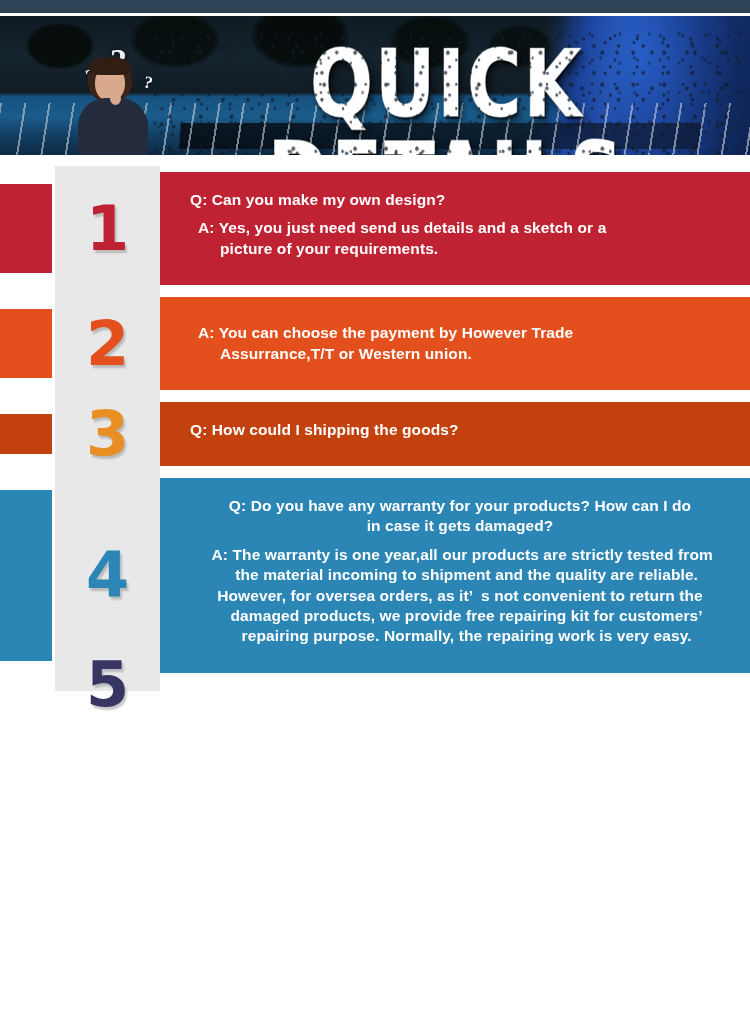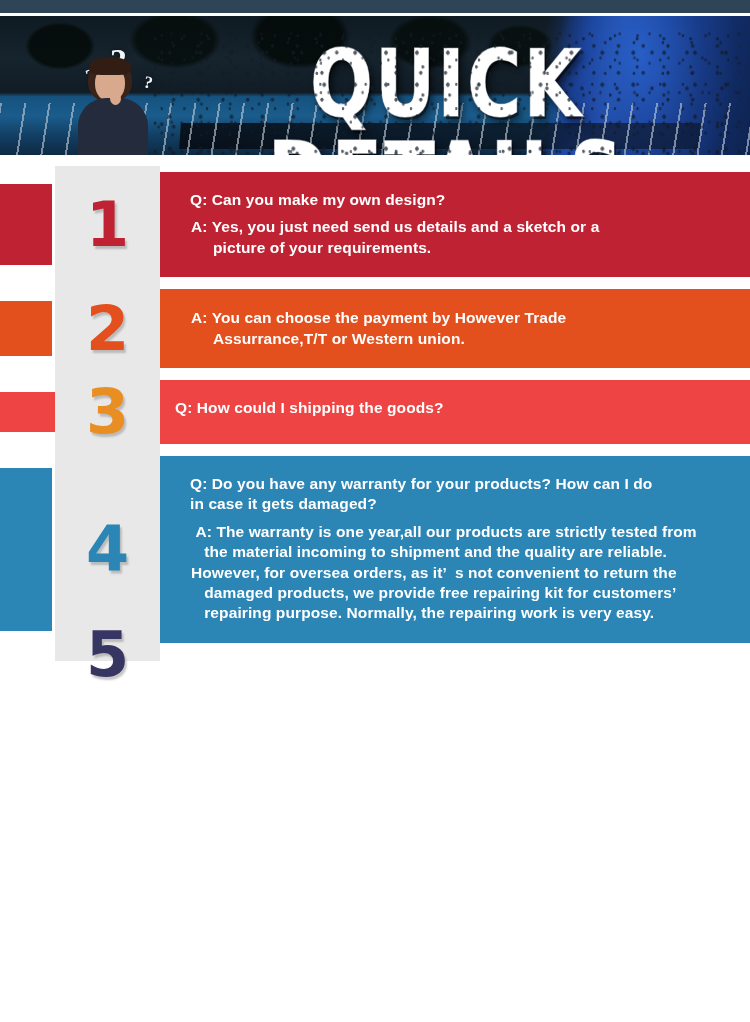--- a/index.html
+++ b/index.html
@@ -196,30 +196,30 @@
   }
   .qline, .aline {
     font-family: "Liberation Sans", sans-serif;
     font-weight: bold;
     font-size: 15.5px;
     line-height: 1.32;
     letter-spacing: .1px;
     white-space: pre-wrap;
   }
   .qline { margin-bottom: 7px; }
-  .aline { margin: 1px; }
+  .aline { margin: 8px; }
 
   
   .c-red    .tab, .c-red    .panel { background: #bf2333; }
   .c-red    .num  { color: #bf2333; }
   .c-orange .tab, .c-orange .panel { background: #e3501e; }
   .c-orange .num  { color: #e3501e; }
-  .c-amber  .tab, .c-amber  .panel { background: #ef4444; padding-left: 15px; }
+  .c-amber  .tab, .c-amber  .panel { background: #c2410c; }
   .c-amber  .num  { color: #e88e23; }
-  .c-blue   .tab, .c-blue   .panel { background: #2b85b5; }
+  .c-blue   .tab, .c-blue   .panel { background: #2b85b5; text-align: center; }
   .c-blue   .num  { color: #2b85b5; }
   .c-navy   .tab, .c-navy   .panel { background: #373663; }
   .c-navy   .num  { color: #373663; }
 
   
   .faq-row::after {
     content: "";
     position: absolute;
     left: 0; right: 0; bottom: -11px;
     height: 11px;

